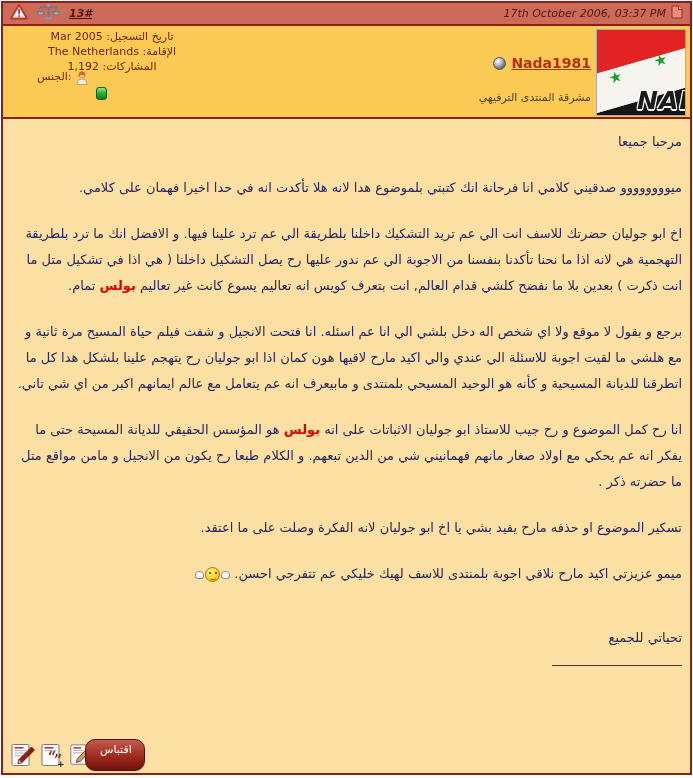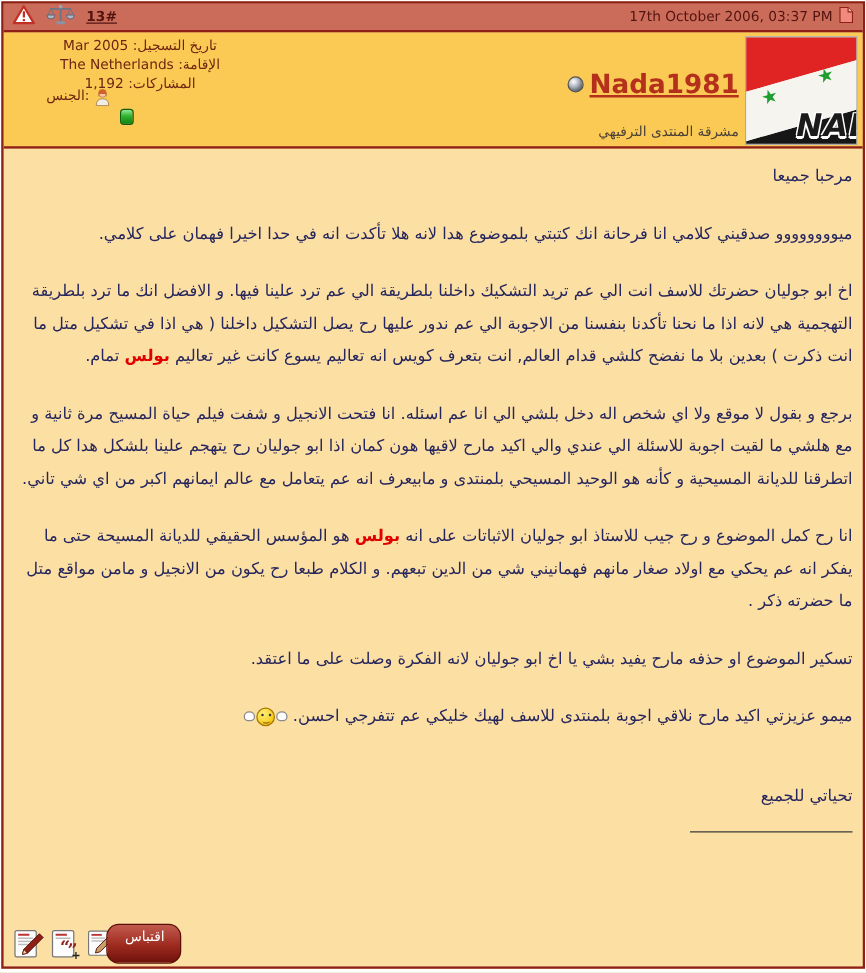--- a/index.html
+++ b/index.html
@@ -8,21 +8,21 @@
     position:relative; width:693px; height:778px; background:#fff;
     font-family:"DejaVu Sans","Liberation Sans",sans-serif; overflow:hidden;
   }
   .post-table {
     position:absolute; left:1px; top:1px; width:691px; height:774px;
     border:2px solid #8E1F17; display:flex; flex-direction:column; background:#FCDFA2;
   }
   
   .title-bar {
     height:23px; background:#CB6C5B; border-bottom:2px solid #8E1F17;
-    display:flex; align-items:center; padding:0 7px; flex:0 0 auto;
+    display:flex; align-items:center; padding:0 7px; flex:0 0 auto;font-style:italic;
   }
   .tb-left { display:flex; align-items:center; gap:9px; }
   .tb-right { margin-left:auto; display:flex; align-items:center; gap:5px; }
   .post-number { font-size:11px; font-weight:bold; color:#541410; text-decoration:underline; cursor:pointer; }
   .post-date { font-size:11px; color:#541410; }
   
   .user-band {
     height:93px; background:#FBCA55; border-bottom:2px solid #8E1F17;
     position:relative; flex:0 0 auto;
   }
@@ -36,21 +36,21 @@
     background:linear-gradient(180deg,#8FE98F 0%,#2FB32F 45%,#128112 100%);
     border:1px solid #0E5E0E;
   }
   .name-block { position:absolute; right:99px; top:29px; text-align:right; }
   .username-row { display:flex; align-items:center; justify-content:flex-end; gap:5px; }
   .status-orb {
     width:13px; height:13px; border-radius:50%;
     background:radial-gradient(circle at 35% 30%, #ffffff 0%, #b9bec7 35%, #6a707c 70%, #3c414b 100%);
     border:1px solid #555;
   }
-  .username { font-size:21px; font-weight:bold; color:#B5301C; text-decoration:underline; cursor:pointer; }
+  .username { font-size:14px; font-weight:bold; color:#B5301C; text-decoration:underline; cursor:pointer; }
   .user-title { font-size:11px; color:#4a4038; margin-top:20px; direction:rtl; }
   
   .avatar { position:absolute; right:4px; top:3px; width:90px; height:87px; overflow:hidden; background:#ddd; border:1px solid #aaa; }
   .flag-stripes { position:absolute; left:-30%; top:-34%; width:160%; height:160%; transform:rotate(-16deg); }
   .stripe-red   { height:44%; background:#E02424; }
   .stripe-white { height:28%; background:#F6F4EE; position:relative; }
   .stripe-black { height:28%; background:#161616; }
   .flag-star { position:absolute; color:#1F9E30; font-size:15px; line-height:1; }
   .star-1 { left:26%; top:2px; }
   .star-2 { left:60%; top:-2px; }

